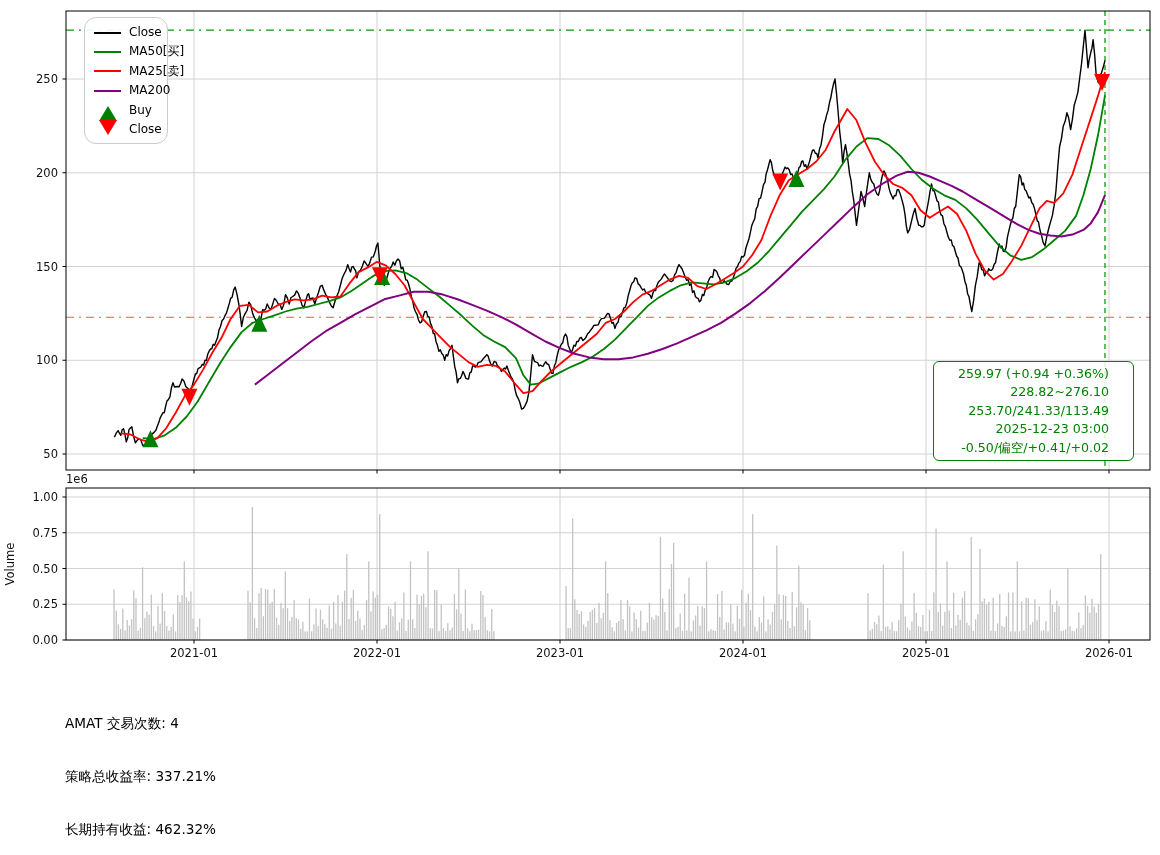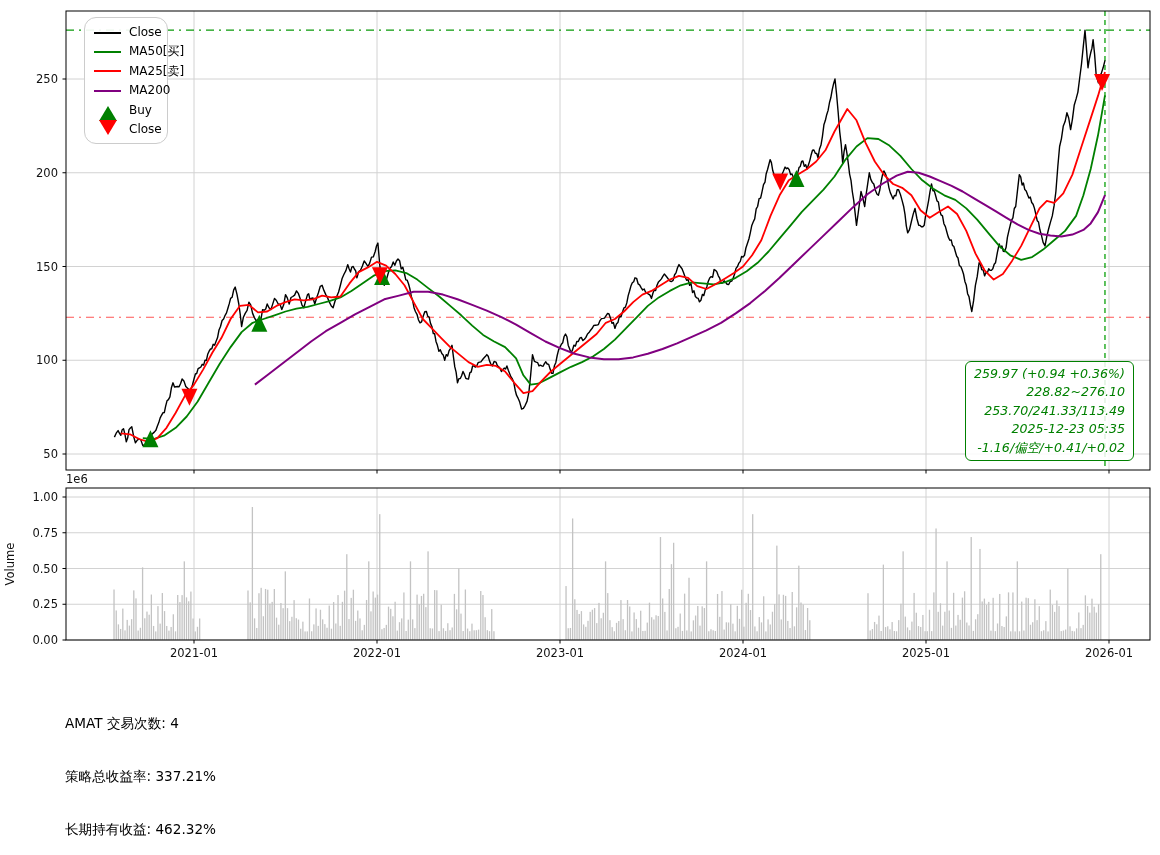--- a/index.html
+++ b/index.html
@@ -11,21 +11,21 @@
           background:rgba(255,255,255,.92);border:1px solid #cccccc;border-radius:12px;
           padding:5px 9px 4px 9px;font-size:12px;line-height:19.4px;}
   .lg-row{display:flex;align-items:center;height:19.4px;}
   .lg-swatch{width:27px;margin-right:8px;display:flex;justify-content:center;align-items:center;flex:0 0 27px;}
   .lg-line{width:27px;height:0;border-top-width:2px;border-top-style:solid;}
   .tri-up{width:0;height:0;border-left:9px solid transparent;border-right:9px solid transparent;border-bottom:15px solid #008000;margin-bottom:-6px;}
   .tri-down{width:0;height:0;border-left:9px solid transparent;border-right:9px solid transparent;border-top:15px solid #ff0000;margin-top:-4px;}
   
   #infobox{position:absolute;right:26px;top:361px;text-align:right;color:#008000;
            border:1.3px solid #008000;border-radius:6px;background:rgba(255,255,255,.85);
-           padding:3px 8px;font-size:12.6px;line-height:18.4px;white-space:nowrap;font-style:italic;}
+           padding:3px 24px;font-size:12.6px;line-height:18.4px;white-space:nowrap;}
   
   #stats{position:absolute;left:65px;top:680px;font-size:13.6px;line-height:17.6px;white-space:pre;}
 </style>
 </head>
 <body>
 
 <div id="canvas">
   <svg id="chart-svg" width="1160" height="672">
       <g stroke="#d2d2d2" stroke-width="1">
         <line x1="194" y1="11" x2="194" y2="470"></line>
@@ -526,22 +526,22 @@
           <span class="tri-down"></span>
         </span>
       <span>Close</span>
     </div>
   </div>
 
   <div id="infobox">
     <div>259.97 (+0.94 +0.36%)</div>
     <div>228.82~276.10</div>
     <div>253.70/241.33/113.49</div>
-    <div>2025-12-23 05:35</div>
-    <div>-1.16/偏空/+0.41/+0.02</div>
+    <div>2025-12-23 03:00</div>
+    <div>-0.50/偏空/+0.41/+0.02</div>
   </div>
 
   <div id="stats">
     <div>AMAT 交易次数: 4</div>
     <div>策略总收益率: 337.21%</div>
     <div>长期持有收益: 462.32%</div>
     
     
     
     

